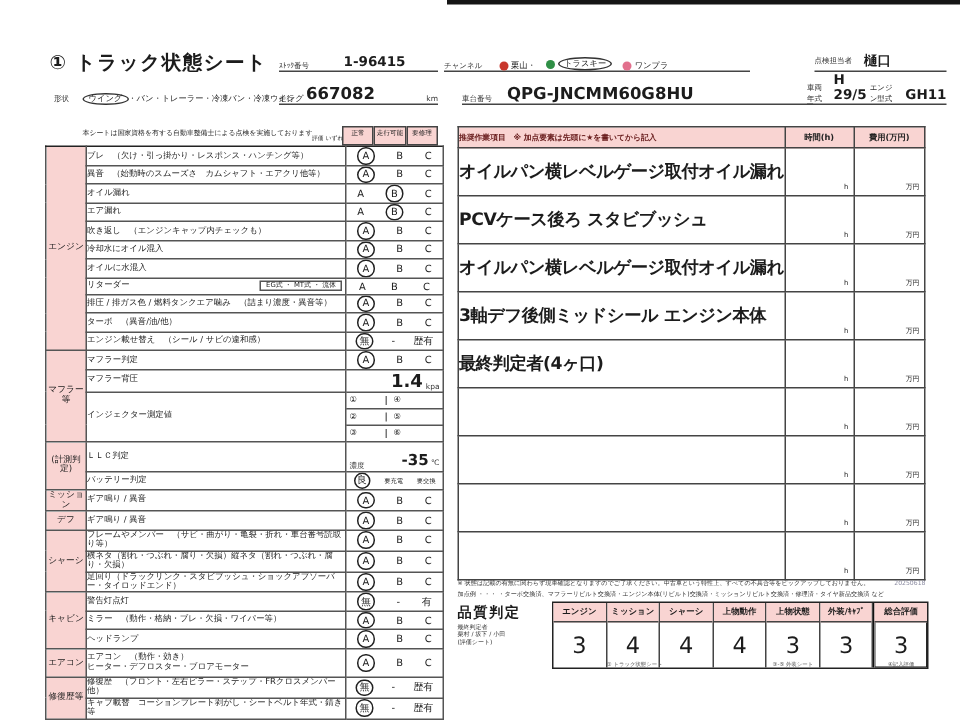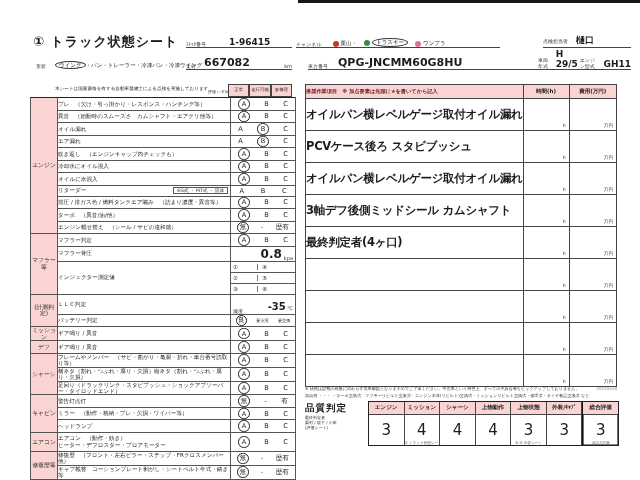--- a/index.html
+++ b/index.html
@@ -293,21 +293,21 @@
               </span>
               <span class="grade">B</span>
               <span class="grade">C</span>
             </div>
           </td>
         </tr>
         <tr class="row press">
           <td class="item">マフラー背圧</td>
           <td class="grades">
             <div class="valcell">
-              <span class="valbig">0.8</span>
+              <span class="valbig">1.4</span>
               <span class="unit">kpa</span>
             </div>
           </td>
         </tr>
         <tr class="row">
           <td class="item" rowspan="3">インジェクター測定値</td>
           <td class="grades">
             <div class="injcell">
               <span class="injL">①</span>
               <span class="injR">④</span>
@@ -530,21 +530,21 @@
       <tr class="wrow">
         <td class="wi">オイルパン横レベルゲージ取付オイル漏れ</td>
         <td class="wt">
           <span class="cellunit">h</span>
         </td>
         <td class="wc">
           <span class="cellunit">万円</span>
         </td>
       </tr>
       <tr class="wrow">
-        <td class="wi">3軸デフ後側ミッドシール カムシャフト</td>
+        <td class="wi">3軸デフ後側ミッドシール エンジン本体</td>
         <td class="wt">
           <span class="cellunit">h</span>
         </td>
         <td class="wc">
           <span class="cellunit">万円</span>
         </td>
       </tr>
       <tr class="wrow">
         <td class="wi">最終判定者(4ヶ口)</td>
         <td class="wt">

